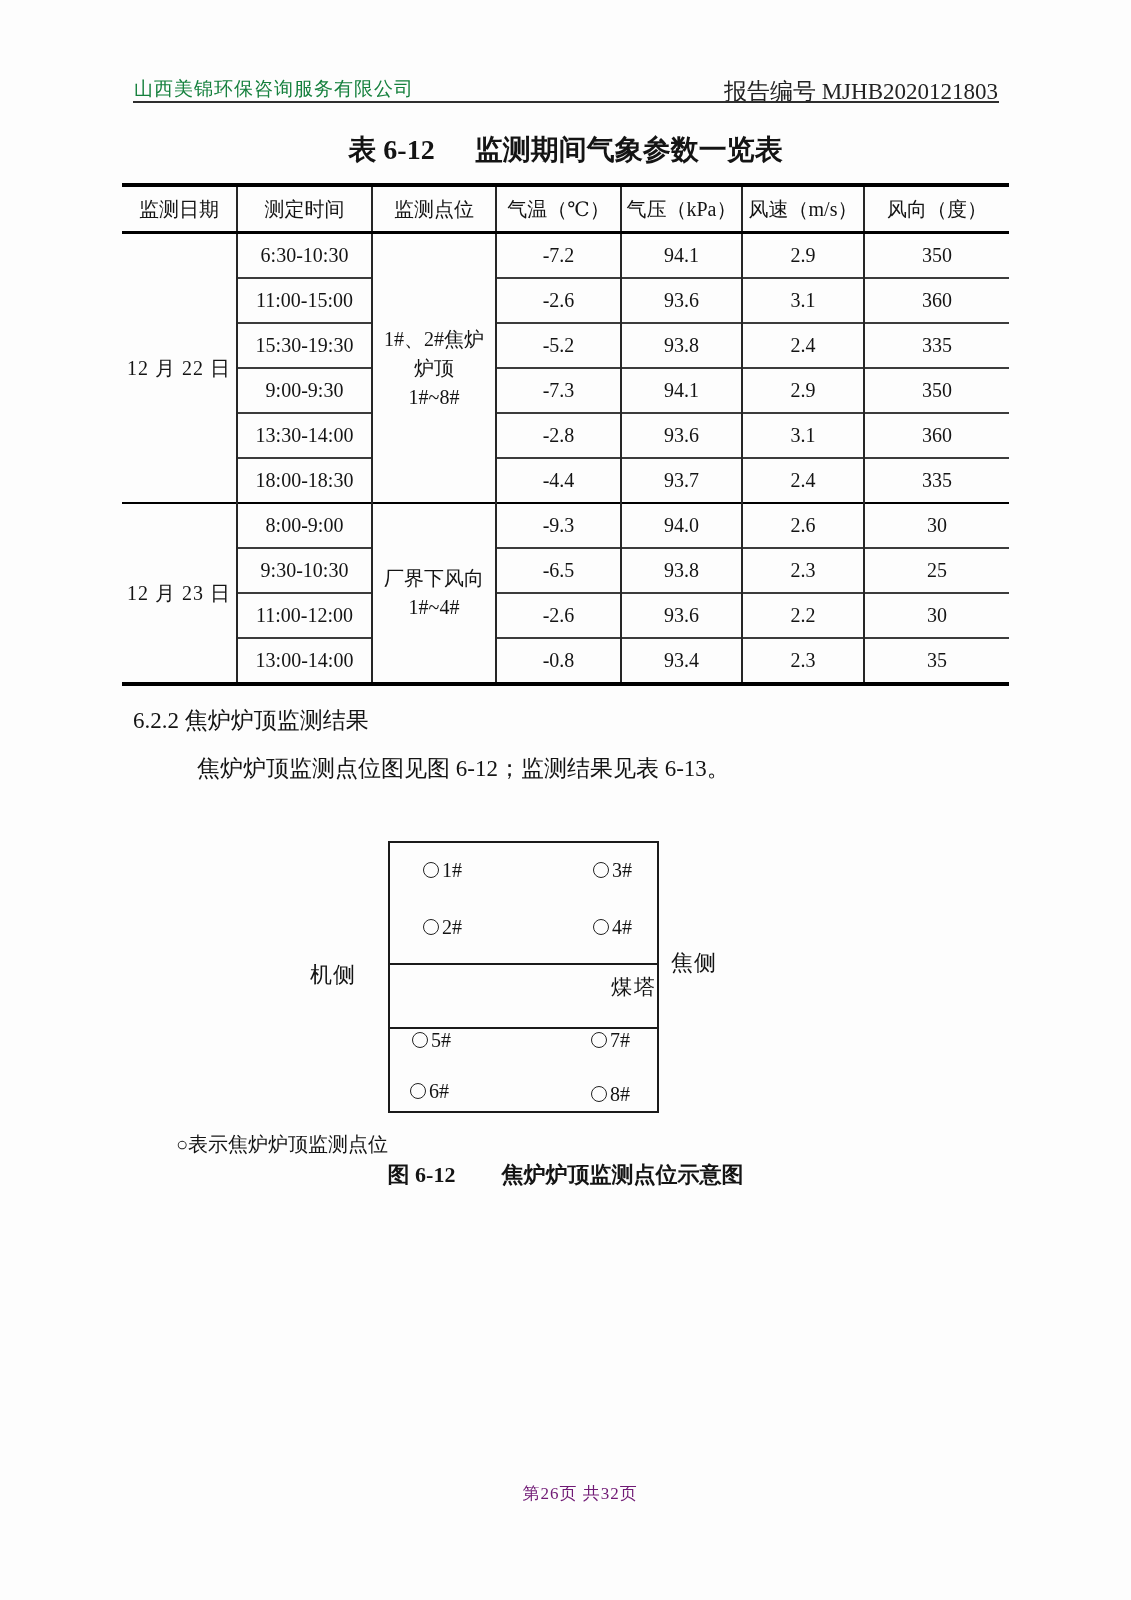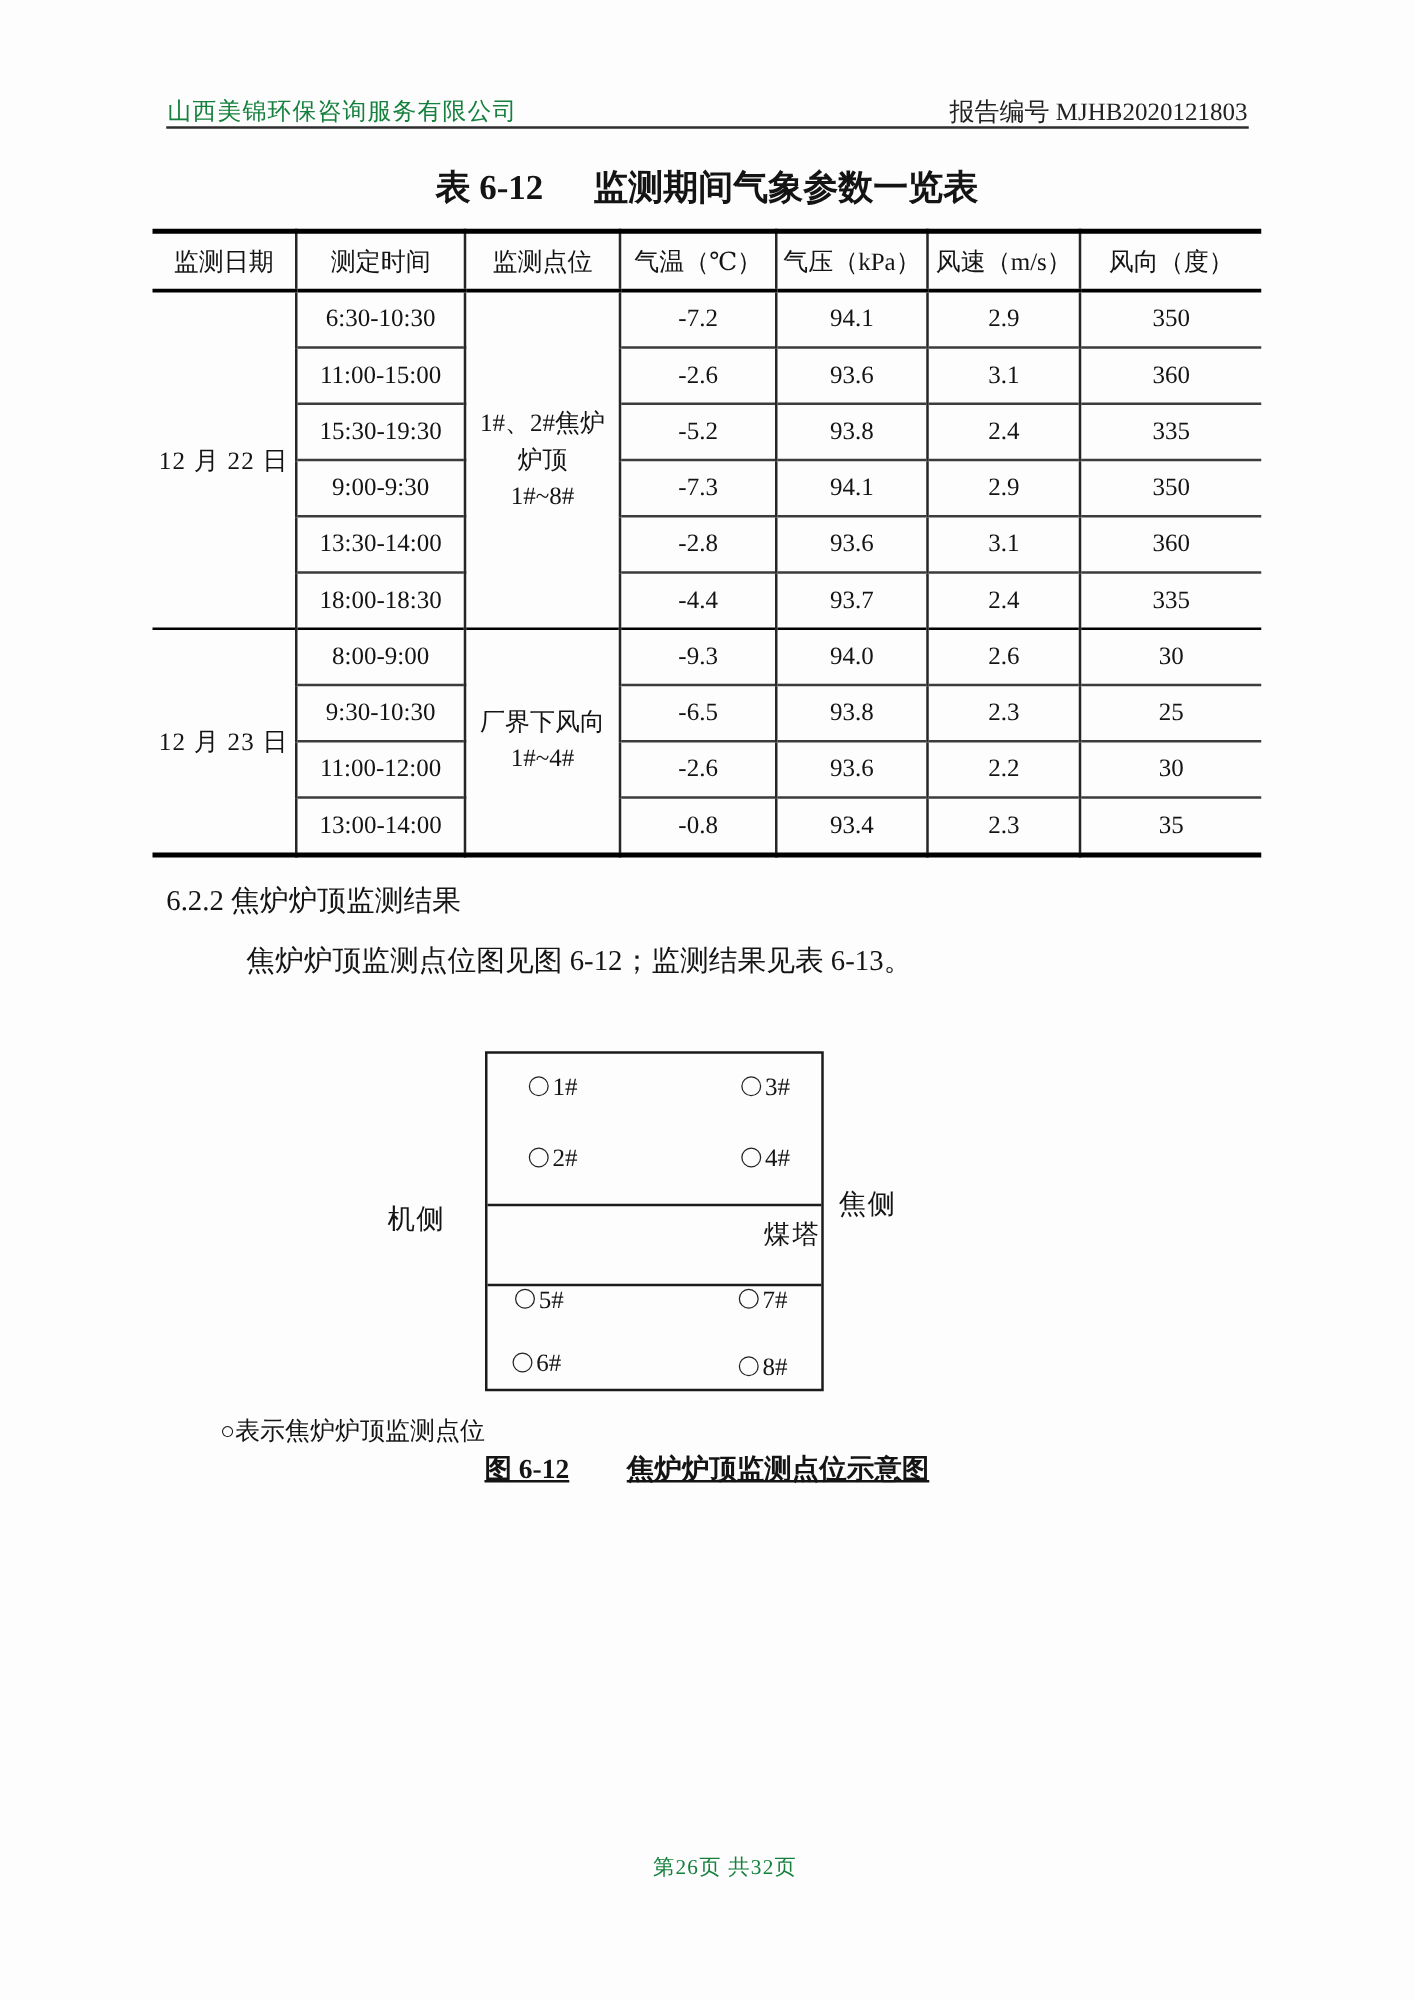--- a/index.html
+++ b/index.html
@@ -8,21 +8,21 @@
     width:1131px; height:1600px;
     margin:0 auto;
     background:#fdfdfd;
     font-family:"Liberation Serif","DejaVu Serif",serif;
     color:#141414;
     overflow:hidden;
   }
 
   
   .hdr-company { position:absolute; left:134px; top:76px; font-size:19px; letter-spacing:1px; color:#15803d; }
-  .hdr-report  { position:absolute; right:133px; top:76px; font-size:20px; color:#222; }
+  .hdr-report  { position:absolute; right:133px; top:76px; font-size:23px; color:#222; }
   .hdr-rule    { position:absolute; left:133px; right:132px; top:101px; height:2px; background:#2e2e2e; }
 
   
   .tbl-title { position:absolute; left:0; right:0; top:131px; text-align:center; font-weight:bold; font-size:28px; }
   .tbl-title .gap { display:inline-block; width:40px; }
 
   
   table.weather {
     position:absolute; left:122px; top:183px;
     width:887px; table-layout:fixed;
@@ -65,25 +65,25 @@
   .pt .ring {
     display:inline-block; width:14px; height:14px;
     border:1.6px solid #222; border-radius:50%;
     vertical-align:-1px; margin-right:3px; background:transparent;
   }
   .pt .pt-label { font-size:20px; }
   .fig-side { position:absolute; font-size:22px; letter-spacing:1px;font-family:Liberation Mono, monospace; }
   .side-machine { left:310px; top:960px; }
   .side-coke    { left:671px; top:948px; }
   .fig-legend { position:absolute; left:176px; top:1131px; font-size:20px; }
-  .fig-caption { position:absolute; left:0; right:0; top:1160px; text-align:center; font-weight:bold; font-size:22px;text-decoration:underline; }
+  .fig-caption { position:absolute; left:0; right:0; top:1160px; text-align:center; font-weight:bold; font-size:22px; }
   .fig-caption .gap { display:inline-block; width:46px; }
 
   
-  .footer { position:absolute; left:0; right:0; top:1482px; text-align:center; font-size:17px; color:#15803d; letter-spacing:1px;padding-left:29px; }
+  .footer { position:absolute; left:0; right:0; top:1482px; text-align:center; font-size:17px; color:#701a75; letter-spacing:1px;padding-left:29px; }
 </style>
 </head>
 <body>
 
 <div class="page">
 
   <div class="hdr-company">山西美锦环保咨询服务有限公司</div>
   <div class="hdr-report">报告编号 MJHB2020121803</div>
   <div class="hdr-rule"></div>
 

